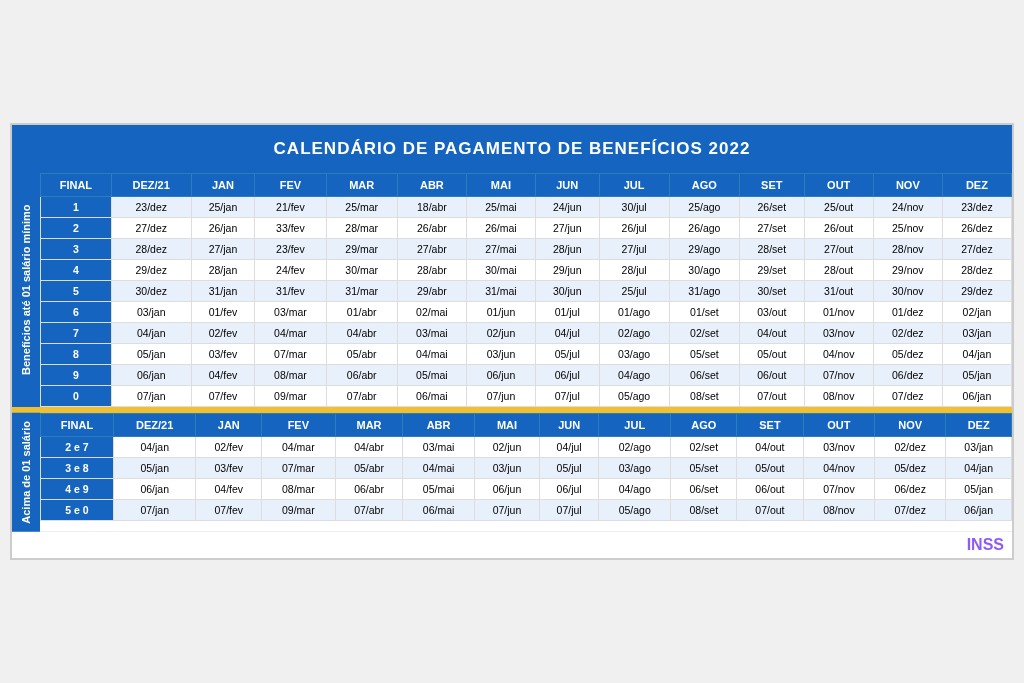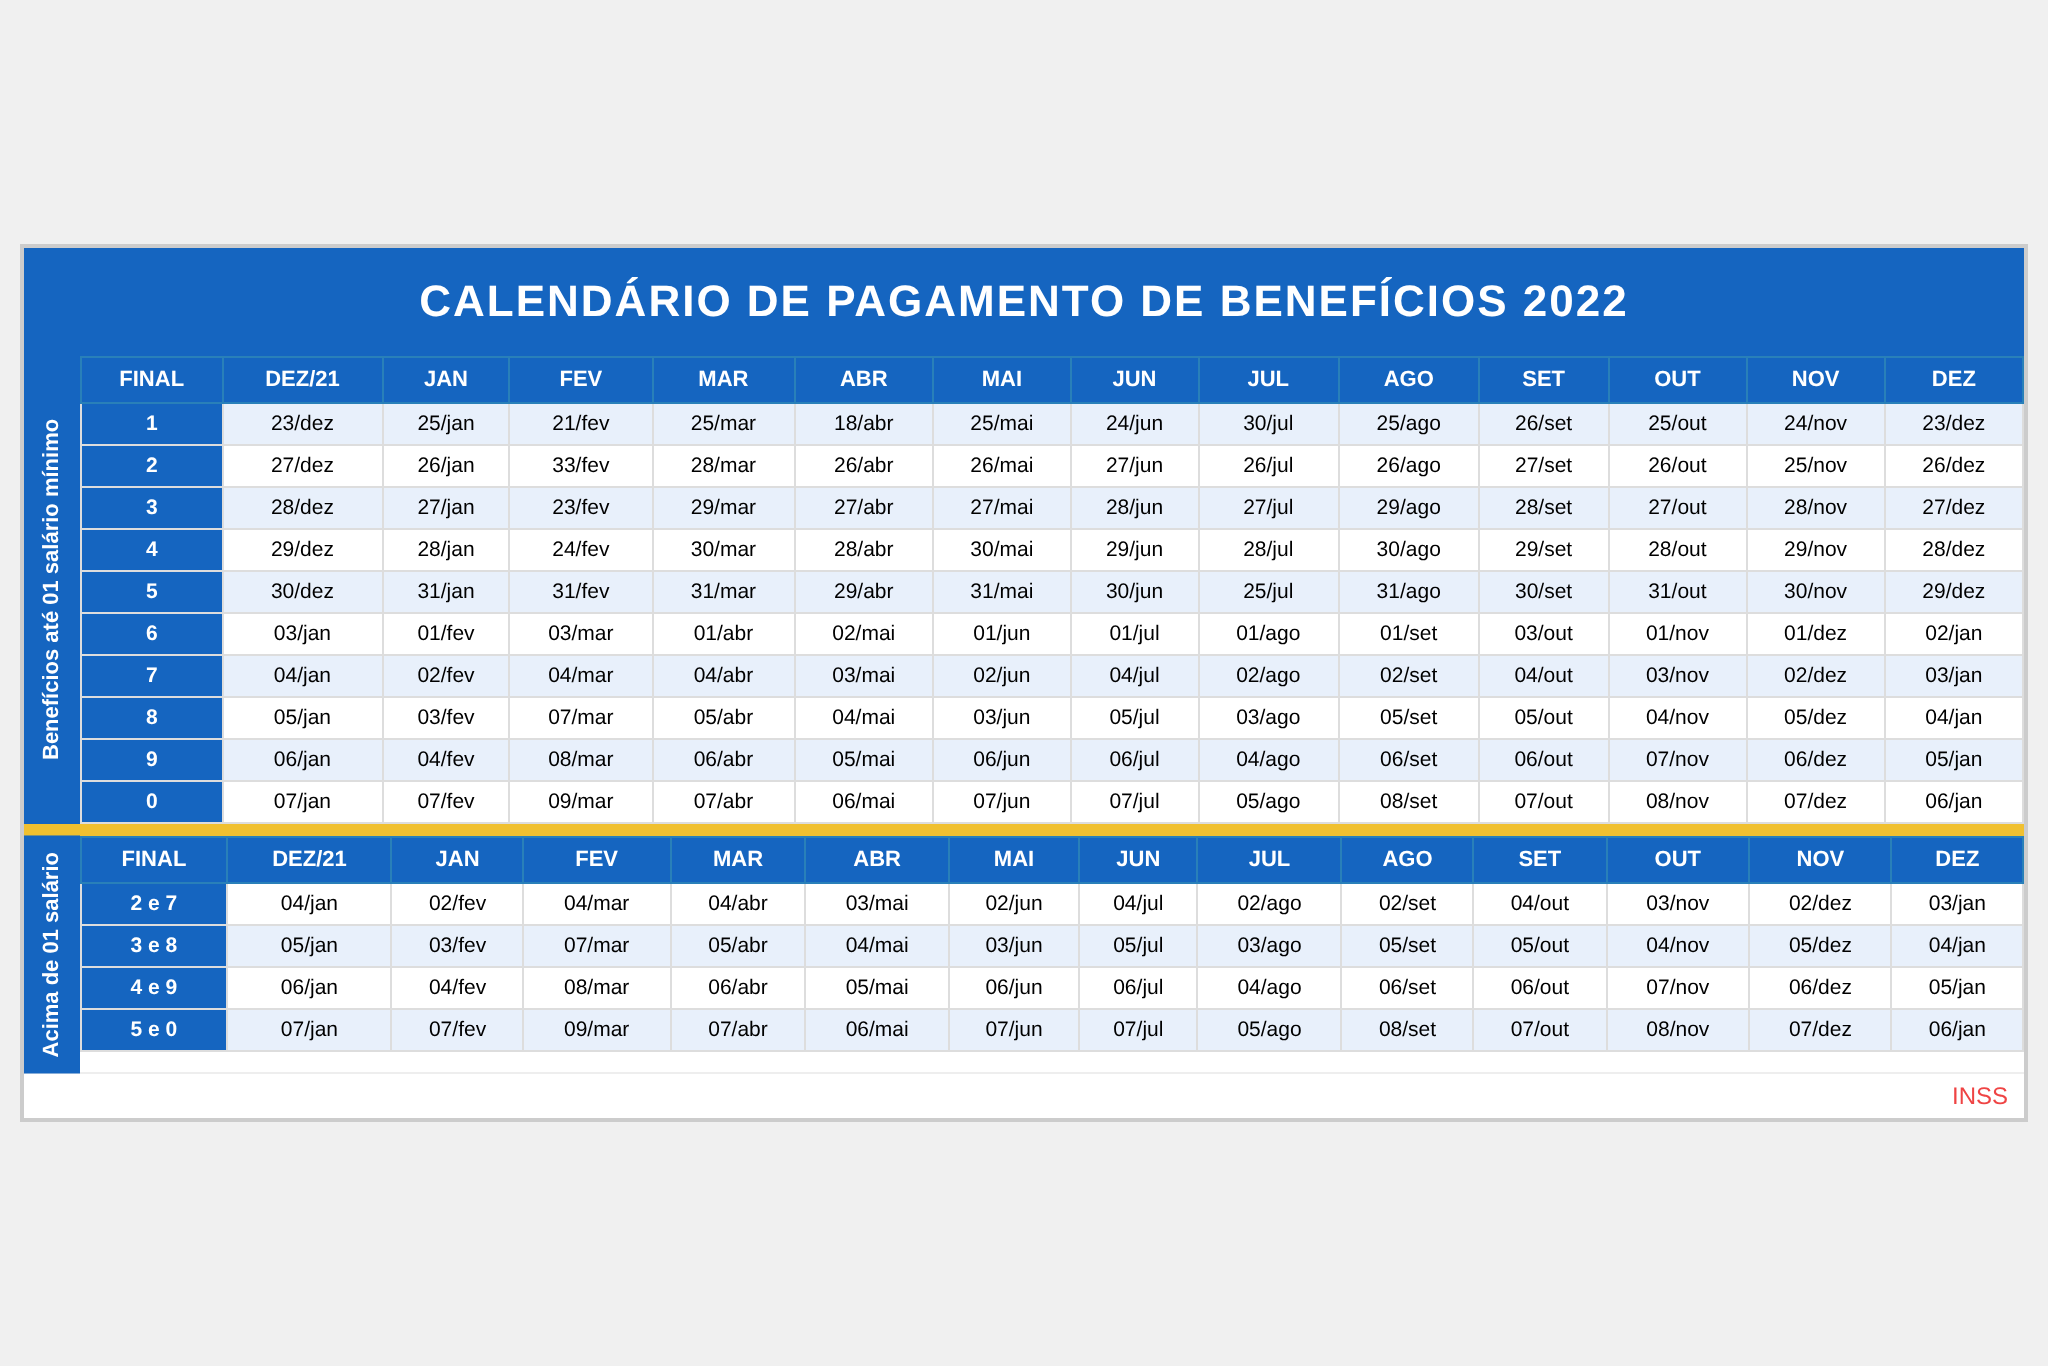--- a/index.html
+++ b/index.html
@@ -15,21 +15,21 @@
     .container {
       width: 1004px;
       background: white;
       border: 2px solid #ccc;
     }
     .title-bar {
       background: #1565c0;
       color: white;
       text-align: center;
       padding: 14px 10px;
-      font-size: 22px;
+      font-size: 17px;
       font-weight: bold;
       letter-spacing: 1px;
     }
     .section-wrapper {
       display: flex;
     }
     .side-label {
       writing-mode: vertical-rl;
       transform: rotate(180deg);
       background: #1565c0;
@@ -79,23 +79,23 @@
     .section2 .row-even td { background: #e8f0fb; }
     .section2 .row-odd td { background: #ffffff; }
     .logo-bar {
       background: white;
       display: flex;
       justify-content: flex-end;
       padding: 4px 8px;
       border-top: 1px solid #eee;
     }
     .inss-logo {
-      font-size: 12px;
-      font-weight: normal;
-      color: #ef4444;
+      font-size: 16px;
+      font-weight: bold;
+      color: #8b5cf6;
     }
   </style>
 </head>
 <body>
 
 <div class="container">
 
   <div class="title-bar">CALENDÁRIO DE PAGAMENTO DE BENEFÍCIOS 2022</div>
 
   <div class="section-wrapper">

